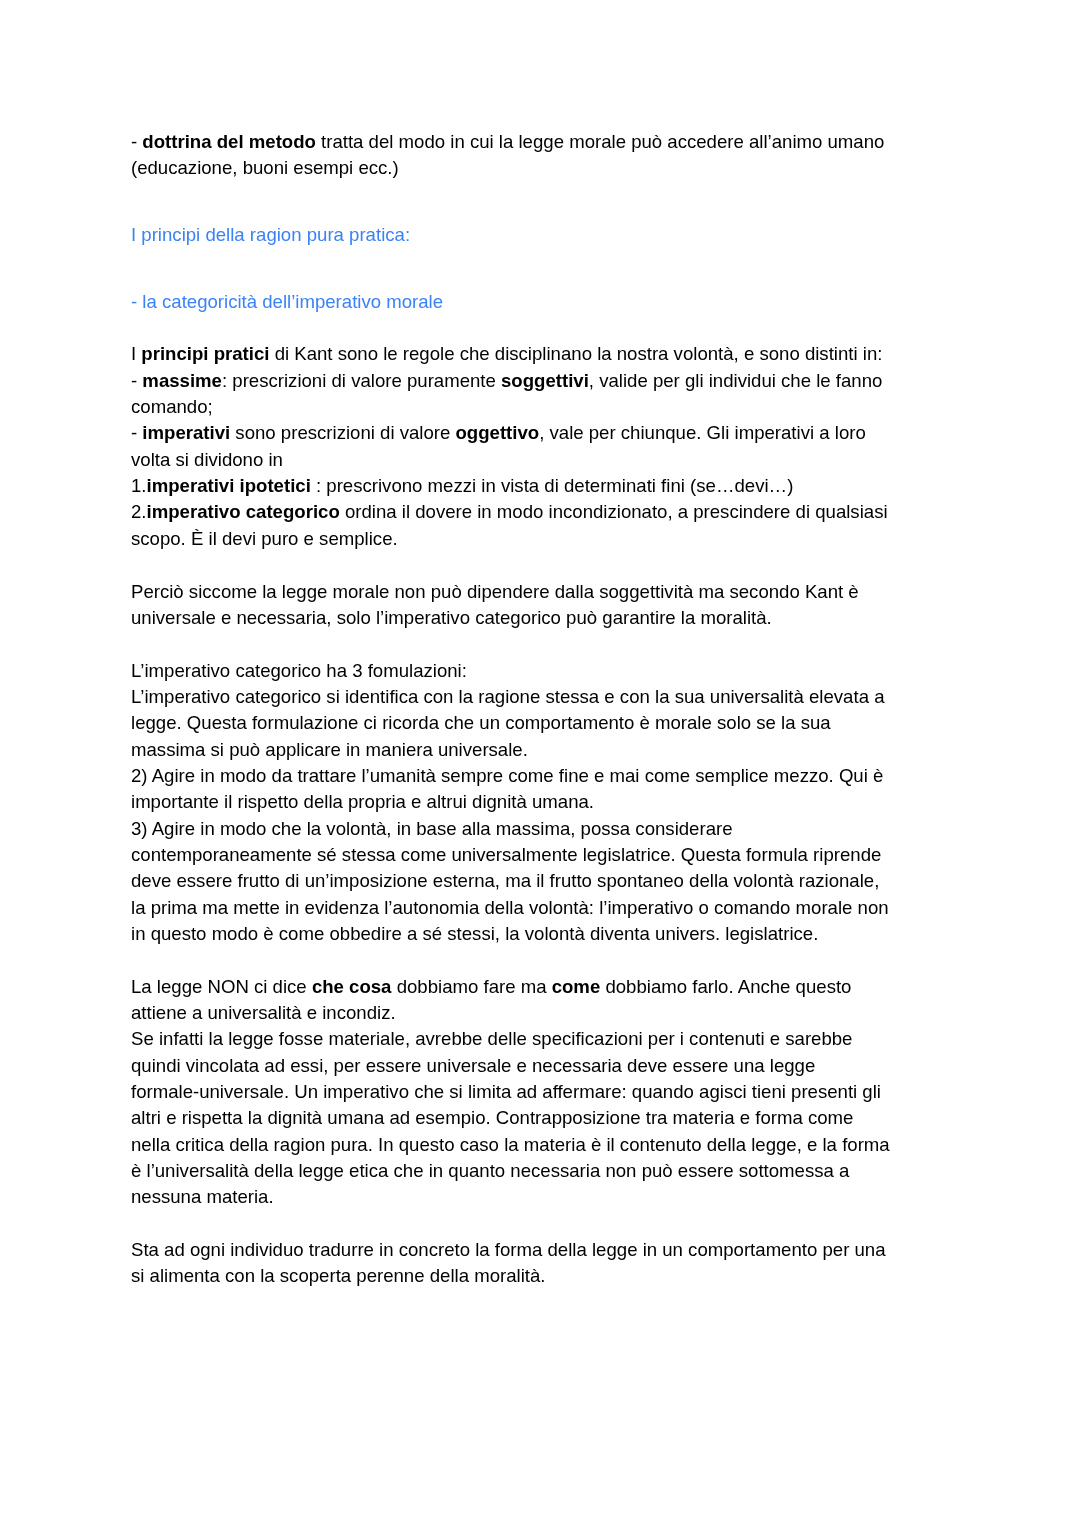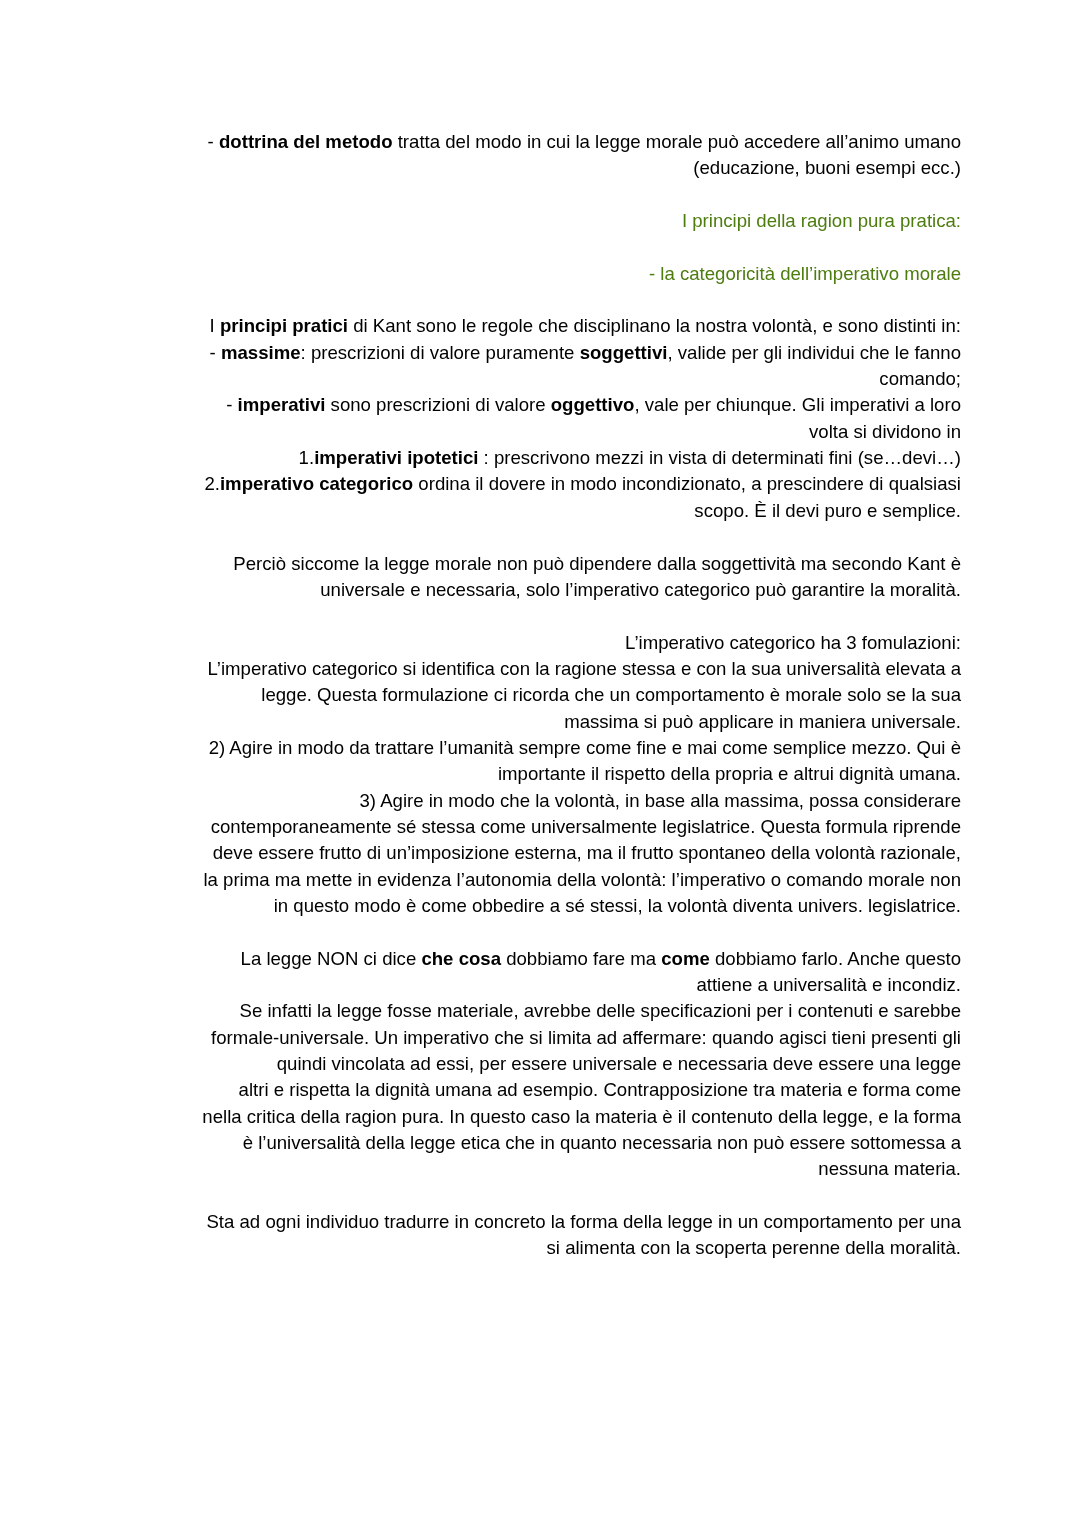--- a/index.html
+++ b/index.html
@@ -2,23 +2,23 @@
 <html><head>
 <meta charset="utf-8">
 <style>
   html, body { margin: 0; padding: 0; background: #ffffff; }
   body { width: 1080px; height: 1525px; position: relative; overflow: hidden; }
   .page {
     position: absolute; left: 131px; top: 129px; width: 830px;
     font-family: "Liberation Sans", sans-serif;
     font-size: 18.6px; line-height: 26.35px; color: #000000;
   }
-  .line { white-space: pre; display: block; height: 26.35px; text-align: right; }
+  .line { white-space: pre; display: block; height: 26.35px; }
   .blank { height: 26.35px; }
-  .red { color: #4d7c0f; }
+  .red { color: #3b82f6; margin-top: 14px; }
   b { font-weight: bold; }
   .bi { font-weight: bold; }
 </style>
 </head>
 <body>
 
 <div class="page">
 
   <div class="line"><span>- </span><b>dottrina del metodo</b><span> tratta del modo in cui la legge morale può accedere all’animo umano</span></div>
   <div class="line">(educazione, buoni esempi ecc.)</div>
@@ -53,22 +53,22 @@
   <div class="line">3) Agire in modo che la volontà, in base alla massima, possa considerare</div>
   <div class="line">contemporaneamente sé stessa come universalmente legislatrice. Questa formula riprende</div>
   <div class="line">deve essere frutto di un’imposizione esterna, ma il frutto spontaneo della volontà razionale,</div>
   <div class="line">la prima ma mette in evidenza l’autonomia della volontà: l’imperativo o comando morale non</div>
   <div class="line">in questo modo è come obbedire a sé stessi, la volontà diventa univers. legislatrice.</div>
   <div class="blank"></div>
 
   <div class="line"><span>La legge NON ci dice </span><span class="bi">che cosa</span><span> dobbiamo fare ma </span><span class="bi">come</span><span> dobbiamo farlo. Anche questo</span></div>
   <div class="line">attiene a universalità e incondiz.</div>
   <div class="line">Se infatti la legge fosse materiale, avrebbe delle specificazioni per i contenuti e sarebbe</div>
+  <div class="line">quindi vincolata ad essi, per essere universale e necessaria deve essere una legge</div>
   <div class="line">formale-universale. Un imperativo che si limita ad affermare: quando agisci tieni presenti gli</div>
-  <div class="line">quindi vincolata ad essi, per essere universale e necessaria deve essere una legge</div>
   <div class="line">altri e rispetta la dignità umana ad esempio. Contrapposizione tra materia e forma come</div>
   <div class="line">nella critica della ragion pura. In questo caso la materia è il contenuto della legge, e la forma</div>
   <div class="line">è l’universalità della legge etica che in quanto necessaria non può essere sottomessa a</div>
   <div class="line">nessuna materia.</div>
   <div class="blank"></div>
 
   <div class="line">Sta ad ogni individuo tradurre in concreto la forma della legge in un comportamento per una</div>
   <div class="line">si alimenta con la scoperta perenne della moralità.</div>
 
 </div>

